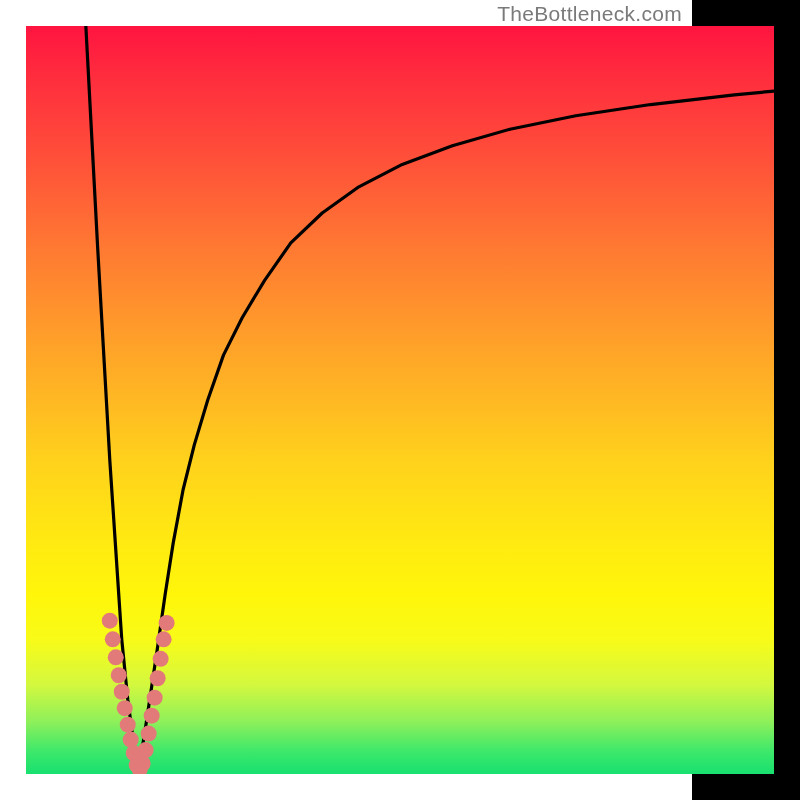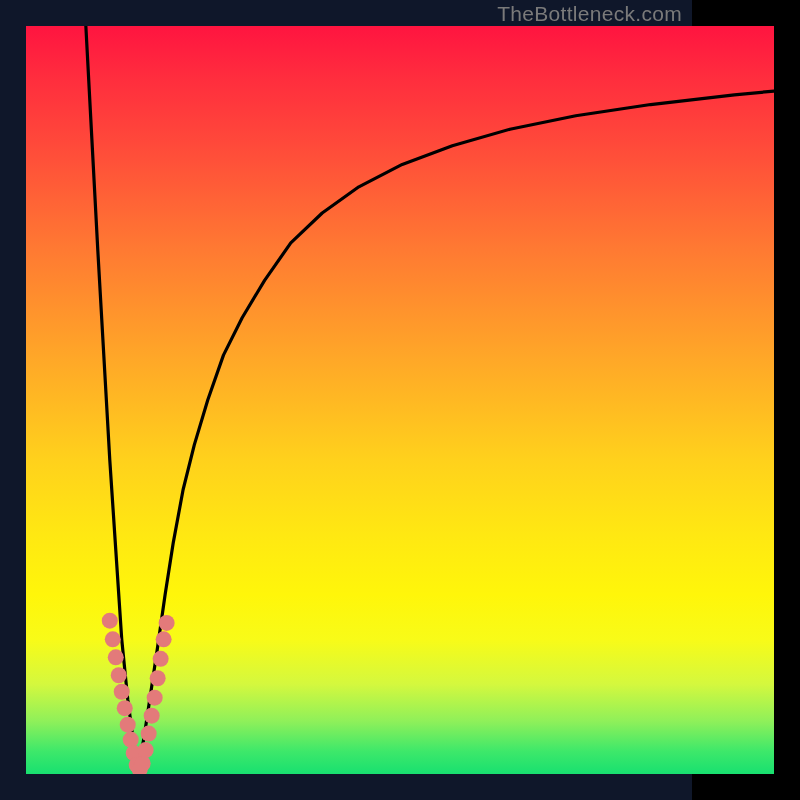--- a/index.html
+++ b/index.html
@@ -10,21 +10,21 @@
     background: #000;
     overflow: hidden;
     font-family: Arial, Helvetica, sans-serif;
   }
   .frame {
     position: absolute;
     top: 0;
     left: 0;
     width: 692px;
     height: 800px;
-    background: #0f172a;
+    background: #ffffff;
   }
   .plot {
     position: absolute;
     top: 26px;
     left: 26px;
     width: 748px;
     height: 748px;
     
     background: linear-gradient(to bottom,
       #ff1440 0%,

